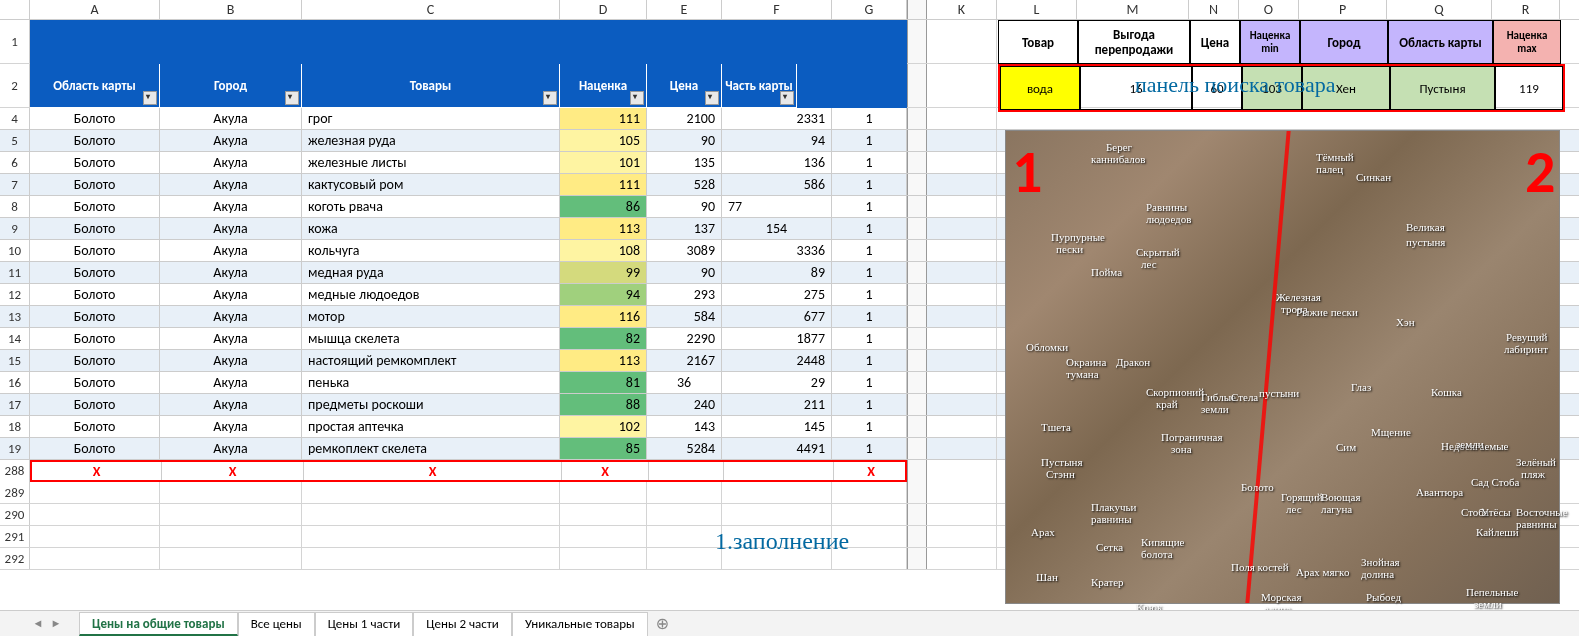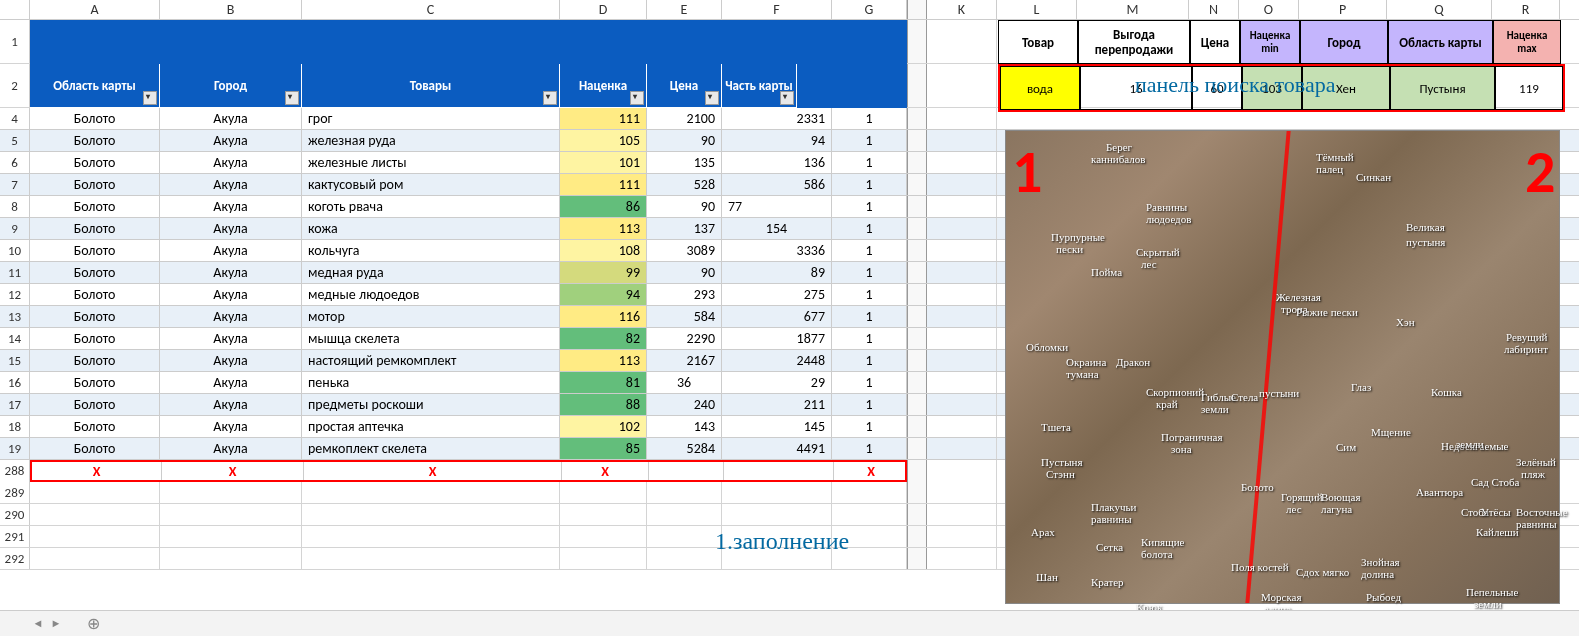--- a/index.html
+++ b/index.html
@@ -519,33 +519,40 @@
       <span class="map-label" style="left: 25px; top: 395px;">Арах</span>
       <span class="map-label" style="left: 90px; top: 410px;">Сетка</span>
       <span class="map-label" style="left: 135px; top: 405px;">Кипящие</span>
       <span class="map-label" style="left: 135px; top: 417px;">болота</span>
       <span class="map-label" style="left: 470px; top: 395px;">Кайлеши</span>
       <span class="map-label" style="left: 510px; top: 375px;">Восточные</span>
       <span class="map-label" style="left: 510px; top: 387px;">равнины</span>
       <span class="map-label" style="left: 30px; top: 440px;">Шан</span>
       <span class="map-label" style="left: 85px; top: 445px;">Кратер</span>
       <span class="map-label" style="left: 225px; top: 430px;">Поля костей</span>
-      <span class="map-label" style="left: 290px; top: 435px;">Сдох мягко</span>
+      <span class="map-label" style="left: 290px; top: 435px;">Арах мягко</span>
       <span class="map-label" style="left: 355px; top: 425px;">Знойная</span>
       <span class="map-label" style="left: 355px; top: 437px;">долина</span>
       <span class="map-label" style="left: 460px; top: 455px;">Пепельные</span>
       <span class="map-label" style="left: 468px; top: 467px;">земли</span>
       <span class="map-label" style="left: 130px; top: 470px;">Крюк</span>
       <span class="map-label" style="left: 255px; top: 460px;">Морская</span>
       <span class="map-label" style="left: 258px; top: 472px;">адина</span>
       <span class="map-label" style="left: 360px; top: 460px;">Рыбоед</span>
     </div>
 </div>
 <div class="map-bignum" style="top:135px;left:1012px;">1</div>
 <div class="map-bignum" style="top:135px;left:1525px;">2</div>
 
 <div class="sheet-tabs">
   <div class="nav-arrows">
     <div class="nav-arrow">◄</div>
     <div class="nav-arrow">►</div>
   </div>
+  <div id="tabs-holder" style="display:flex;">
+      <div class="tab active">Цены на общие товары</div>
+      <div class="tab">Все цены</div>
+      <div class="tab">Цены 1 части</div>
+      <div class="tab">Цены 2 части</div>
+      <div class="tab">Уникальные товары</div>
+    </div>
   <div class="tab-add">⊕</div>
 </div>
 
 </body></html>

